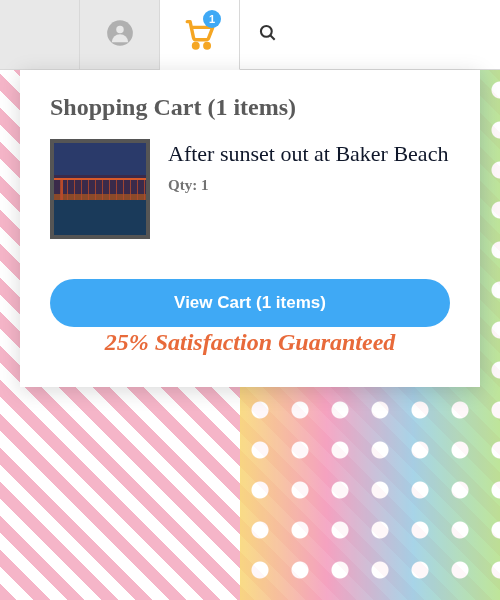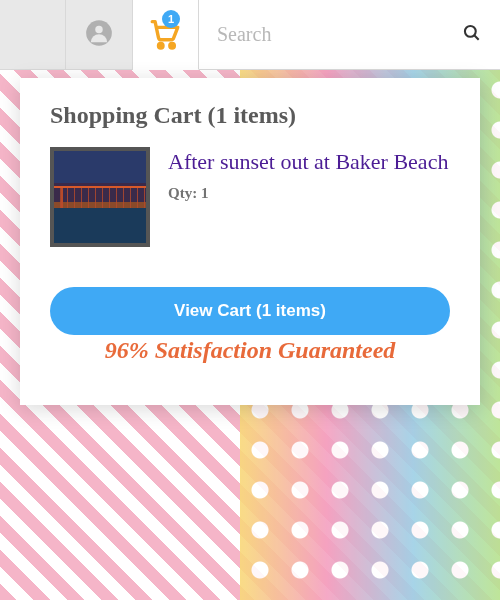--- a/index.html
+++ b/index.html
@@ -53,24 +53,24 @@
   .search input {
     flex:1; border:none; outline:none;
     font: 20px Georgia, serif; color:#444;
   }
   .search input::placeholder { color:#b8b8b8; }
   .search-btn { background:none; border:none; cursor:pointer; }
   .search-btn svg { width:20px; height:20px; }
 
   .dropdown {
     position:absolute; z-index:3;
-    top:78px; left:20px; right:20px;
+    top:70px; left:20px; right:20px;
     background:#fff;
     box-shadow: 0 4px 20px rgba(0,0,0,.15);
-    padding: 24px 30px 40px;
+    padding: 24px 30px 30px;
   }
   .dd-title {
     font: 700 24px Georgia, serif;
     color:#5a5a5a;
     margin-bottom:18px;
   }
   .item { display:flex; gap:18px; margin-bottom:40px; }
   .thumb {
     width:100px; height:100px; flex-shrink:0;
     border:4px solid #555;
@@ -80,21 +80,21 @@
   }
   .thumb::before {
     content:""; position:absolute; left:0; right:0; top:38%; height:22%;
     background:
       linear-gradient(90deg, transparent 0 8%, #b84a2a 8% 10%, transparent 10% 100%),
       repeating-linear-gradient(90deg, transparent 0 6px, rgba(184,74,42,.8) 6px 7px);
     border-top:2px solid #d85a2a;
   }
   .item-name {
     font: 22px Georgia, serif;
-    color:#4c1d95;
+    color:#0f172a;
     line-height:1.35;
     margin-bottom:8px;
   }
   .item-qty {
     font:700 15px Georgia, serif;
     color:#737373;
   }
   .view-cart {
     display:block; width:100%;
     background:#3fa9f5; color:#fff;
@@ -130,21 +130,20 @@
     <span>
       <svg viewBox="0 0 24 24" fill="none" stroke="#f5a623" stroke-width="2.4" stroke-linecap="round" stroke-linejoin="round">
           <path d="M3 4h2l2.4 11.2a2 2 0 0 0 2 1.6h6.8a2 2 0 0 0 2-1.5L21 8H6"></path>
           <circle cx="9" cy="21" r="1.6" fill="#f5a623"></circle>
           <circle cx="17" cy="21" r="1.6" fill="#f5a623"></circle>
         </svg>
     </span>
     <span class="badge">1</span>
   </div>
   <div class="search">
-    <input type="text" placeholder="Search" style="">
     <button class="search-btn">
       <span>
         <svg viewBox="0 0 24 24" fill="none" stroke="#333" stroke-width="2.5">
             <circle cx="10" cy="10" r="6.5"></circle>
             <line x1="15" y1="15" x2="20" y2="20"></line>
           </svg>
       </span>
     </button>
   </div>
 </div>
@@ -152,14 +151,14 @@
 <div class="dropdown">
   <div class="dd-title">Shopping Cart (1 items)</div>
   <div class="item">
     <div class="thumb"></div>
     <div>
       <div class="item-name">After sunset out at Baker Beach</div>
       <div class="item-qty">Qty: 1</div>
     </div>
   </div>
   <button class="view-cart">View Cart (1 items)</button>
-  <div class="guarantee">96% Satisfaction Guaranteed</div>
+  <div class="guarantee">25% Satisfaction Guaranteed</div>
 </div>
 
 </body></html>

